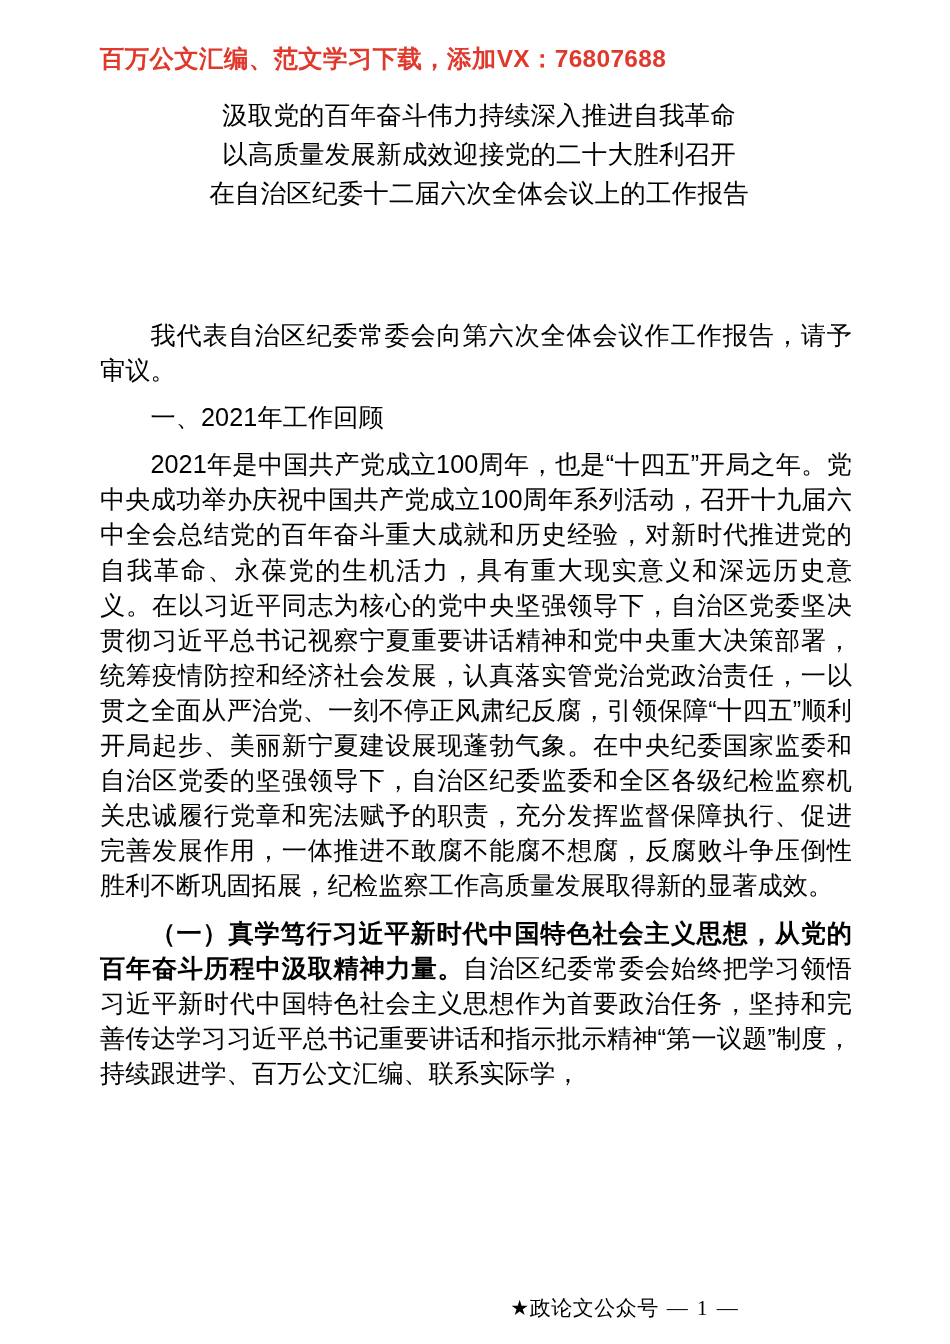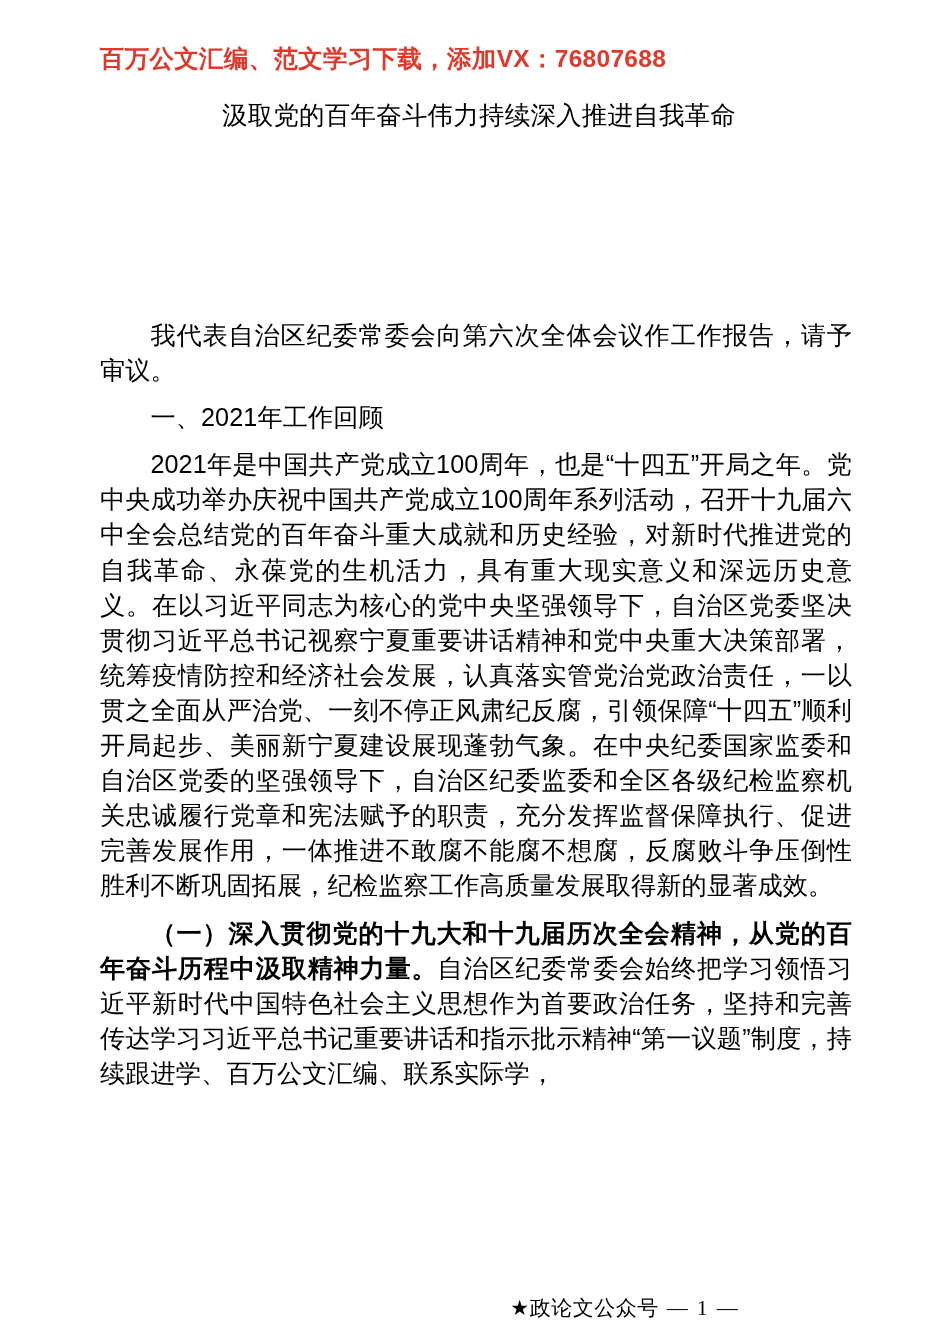--- a/index.html
+++ b/index.html
@@ -111,26 +111,28 @@
 </style>
 </head>
 <body>
 
 <div id="page">
 
   <div class="promo-banner" style="color:#e0392c">百万公文汇编、范文学习下载，添加VX：76807688</div>
 
   <div class="title-block">
     <div class="title-line">汲取党的百年奋斗伟力持续深入推进自我革命</div>
+    <div class="title-line">以高质量发展新成效迎接党的二十大胜利召开</div>
+    <div class="title-line">在自治区纪委十二届六次全体会议上的工作报告</div>
   </div>
 
   <div class="body-col">
     <p class="para indent">我代表自治区纪委常委会向第六次全体会议作工作报告，请予审议。</p>
     <p class="para heading-num">一、2021年工作回顾</p>
     <p class="para indent">2021年是中国共产党成立100周年，也是“十四五”开局之年。党中央成功举办庆祝中国共产党成立100周年系列活动，召开十九届六中全会总结党的百年奋斗重大成就和历史经验，对新时代推进党的自我革命、永葆党的生机活力，具有重大现实意义和深远历史意义。在以习近平同志为核心的党中央坚强领导下，自治区党委坚决贯彻习近平总书记视察宁夏重要讲话精神和党中央重大决策部署，统筹疫情防控和经济社会发展，认真落实管党治党政治责任，一以贯之全面从严治党、一刻不停正风肃纪反腐，引领保障“十四五”顺利开局起步、美丽新宁夏建设展现蓬勃气象。在中央纪委国家监委和自治区党委的坚强领导下，自治区纪委监委和全区各级纪检监察机关忠诚履行党章和宪法赋予的职责，充分发挥监督保障执行、促进完善发展作用，一体推进不敢腐不能腐不想腐，反腐败斗争压倒性胜利不断巩固拓展，纪检监察工作高质量发展取得新的显著成效。</p>
-    <p class="para indent"><span class="bold-run">（一）深入贯彻党的十九大和十九届历次全会精神，从党的百年奋斗历程中汲取精神力量。</span><span>自治区纪委常委会始终把学习领悟习近平新时代中国特色社会主义思想作为首要政治任务，坚持和完善传达学习习近平总书记重要讲话和指示批示精神“第一议题”制度，持续跟进学、百万公文汇编、联系实际学，</span></p>
+    <p class="para indent"><span class="bold-run">（一）真学笃行习近平新时代中国特色社会主义思想，从党的百年奋斗历程中汲取精神力量。</span><span>自治区纪委常委会始终把学习领悟习近平新时代中国特色社会主义思想作为首要政治任务，坚持和完善传达学习习近平总书记重要讲话和指示批示精神“第一议题”制度，持续跟进学、百万公文汇编、联系实际学，</span></p>
   </div>
 
   <div class="footer">
     <span class="footer-inner"><span class="footer-mark">★政论文公众号</span><span class="footer-page">— 1 —</span></span>
   </div>
 
 </div>
 
 </body></html>

